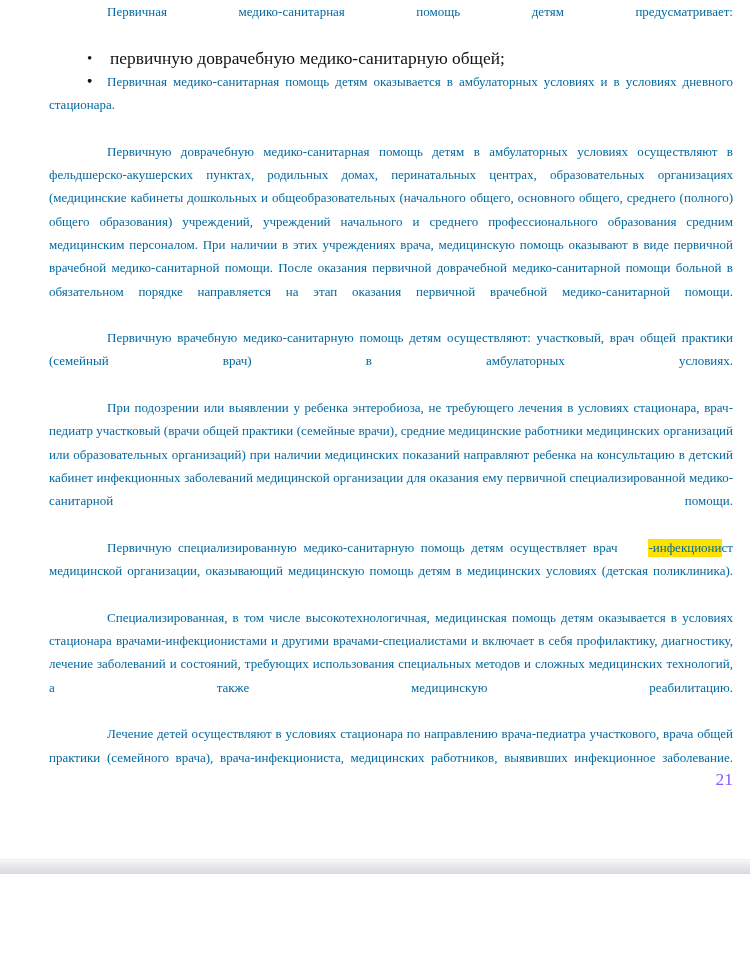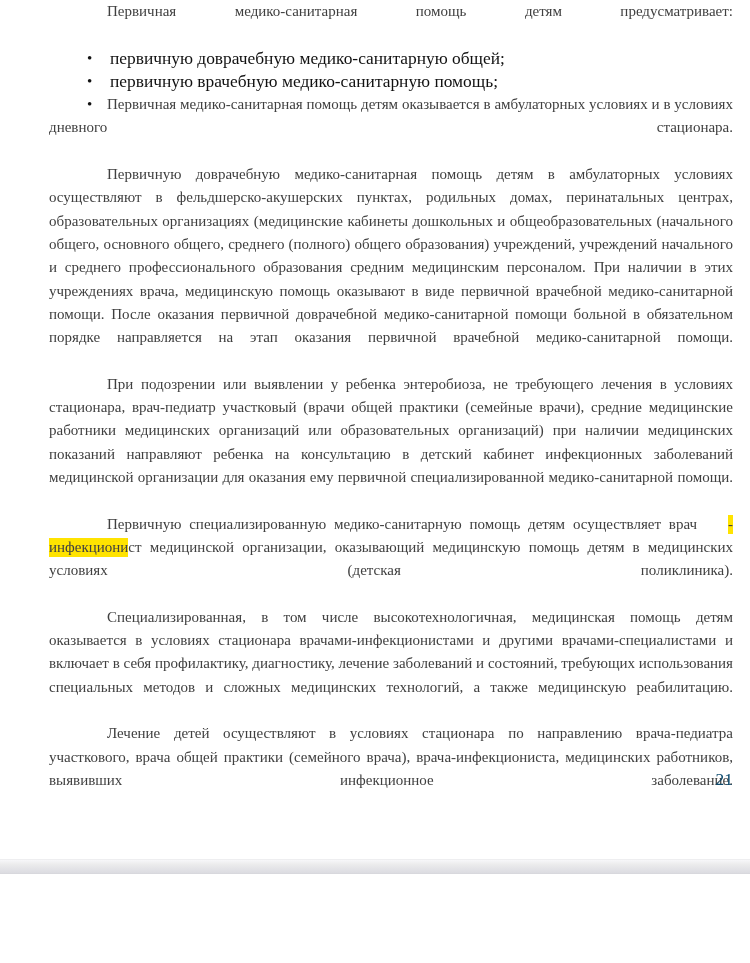--- a/index.html
+++ b/index.html
@@ -28,25 +28,25 @@
 
   .doc-body {
     position: absolute;
     left: 49px;
     top: 0px;
     width: 684px;
   }
 
   p.para {
     margin: 0;
-    font-size: 15px;
+    font-size: 13px;
     line-height: 23.3px;
     text-align: justify;
     text-justify: inter-word;
-    color: #404040;
+    color: #0369a1;
     text-indent: 58px;
     hyphens: none;
   }
 
   
   p.para::after {
     content: "";
     display: inline-block;
     width: 100%;
   }
@@ -81,21 +81,21 @@
     margin-left: 31px;
   }
 
   
   .page-number {
     position: absolute;
     right: 17px;
     top: 768px;
     font-size: 17.4px;
     line-height: 23px;
-    color: #0c4a6e;
+    color: #8b5cf6;
     text-align: left;
   }
 
   
   .page-gap {
     position: absolute;
     left: 0;
     top: 859px;
     width: 750px;
     height: 15px;
@@ -126,29 +126,29 @@
 
     <p class="para">Первичная медико-санитарная помощь детям предусматривает:</p>
 
     <ul class="bullets">
       <li>
         <span class="bullet-glyph">•</span>
         <span>первичную доврачебную медико-санитарную общей;</span>
       </li>
       <li>
         <span class="bullet-glyph">•</span>
-        <span>первичную врачебную медико-санитарную помощь;</span>
       </li>
       <li>
         <span class="bullet-glyph">•</span>
       </li>
     </ul>
 
     <p class="para">Первичная медико-санитарная помощь детям оказывается в амбулаторных условиях и в условиях дневного стационара.</p>
     <p class="para">Первичную доврачебную медико-санитарная помощь детям в амбулаторных условиях осуществляют в фельдшерско-акушерских пунктах, родильных домах, перинатальных центрах, образовательных организациях (медицинские кабинеты дошкольных и общеобразовательных (начального общего, основного общего, среднего (полного) общего образования) учреждений, учреждений начального и среднего профессионального образования средним медицинским персоналом. При наличии в этих учреждениях врача, медицинскую помощь оказывают в виде первичной врачебной медико-санитарной помощи. После оказания первичной доврачебной медико-санитарной помощи больной в обязательном порядке направляется на этап оказания первичной врачебной медико-санитарной помощи.</p>
+    <p class="para">Первичную врачебную медико-санитарную помощь детям осуществляют: участковый, врач общей практики (семейный врач) в амбулаторных условиях.</p>
     <p class="para">При подозрении или выявлении у ребенка энтеробиоза, не требующего лечения в условиях стационара, врач-педиатр участковый (врачи общей практики (семейные врачи), средние медицинские работники медицинских организаций или образовательных организаций) при наличии медицинских показаний направляют ребенка на консультацию в детский кабинет инфекционных заболеваний медицинской организации для оказания ему первичной специализированной медико-санитарной помощи.</p>
 
     <p class="para"><span>Первичную специализированную медико-санитарную помощь детям осуществляет врач</span><span class="hl">-инфекциони</span><span>ст медицинской организации, оказывающий медицинскую помощь детям в медицинских условиях (детская поликлиника).</span></p>
 
     <p class="para">Специализированная, в том числе высокотехнологичная, медицинская помощь детям оказывается в условиях стационара врачами-инфекционистами и другими врачами-специалистами и включает в себя профилактику, диагностику, лечение заболеваний и состояний, требующих использования специальных методов и сложных медицинских технологий, а также медицинскую реабилитацию.</p>
     <p class="para">Лечение детей осуществляют в условиях стационара по направлению врача-педиатра участкового, врача общей практики (семейного врача), врача-инфекциониста, медицинских работников, выявивших инфекционное заболевание.</p>
 
   </div>
 
   <div class="page-number">21</div>

